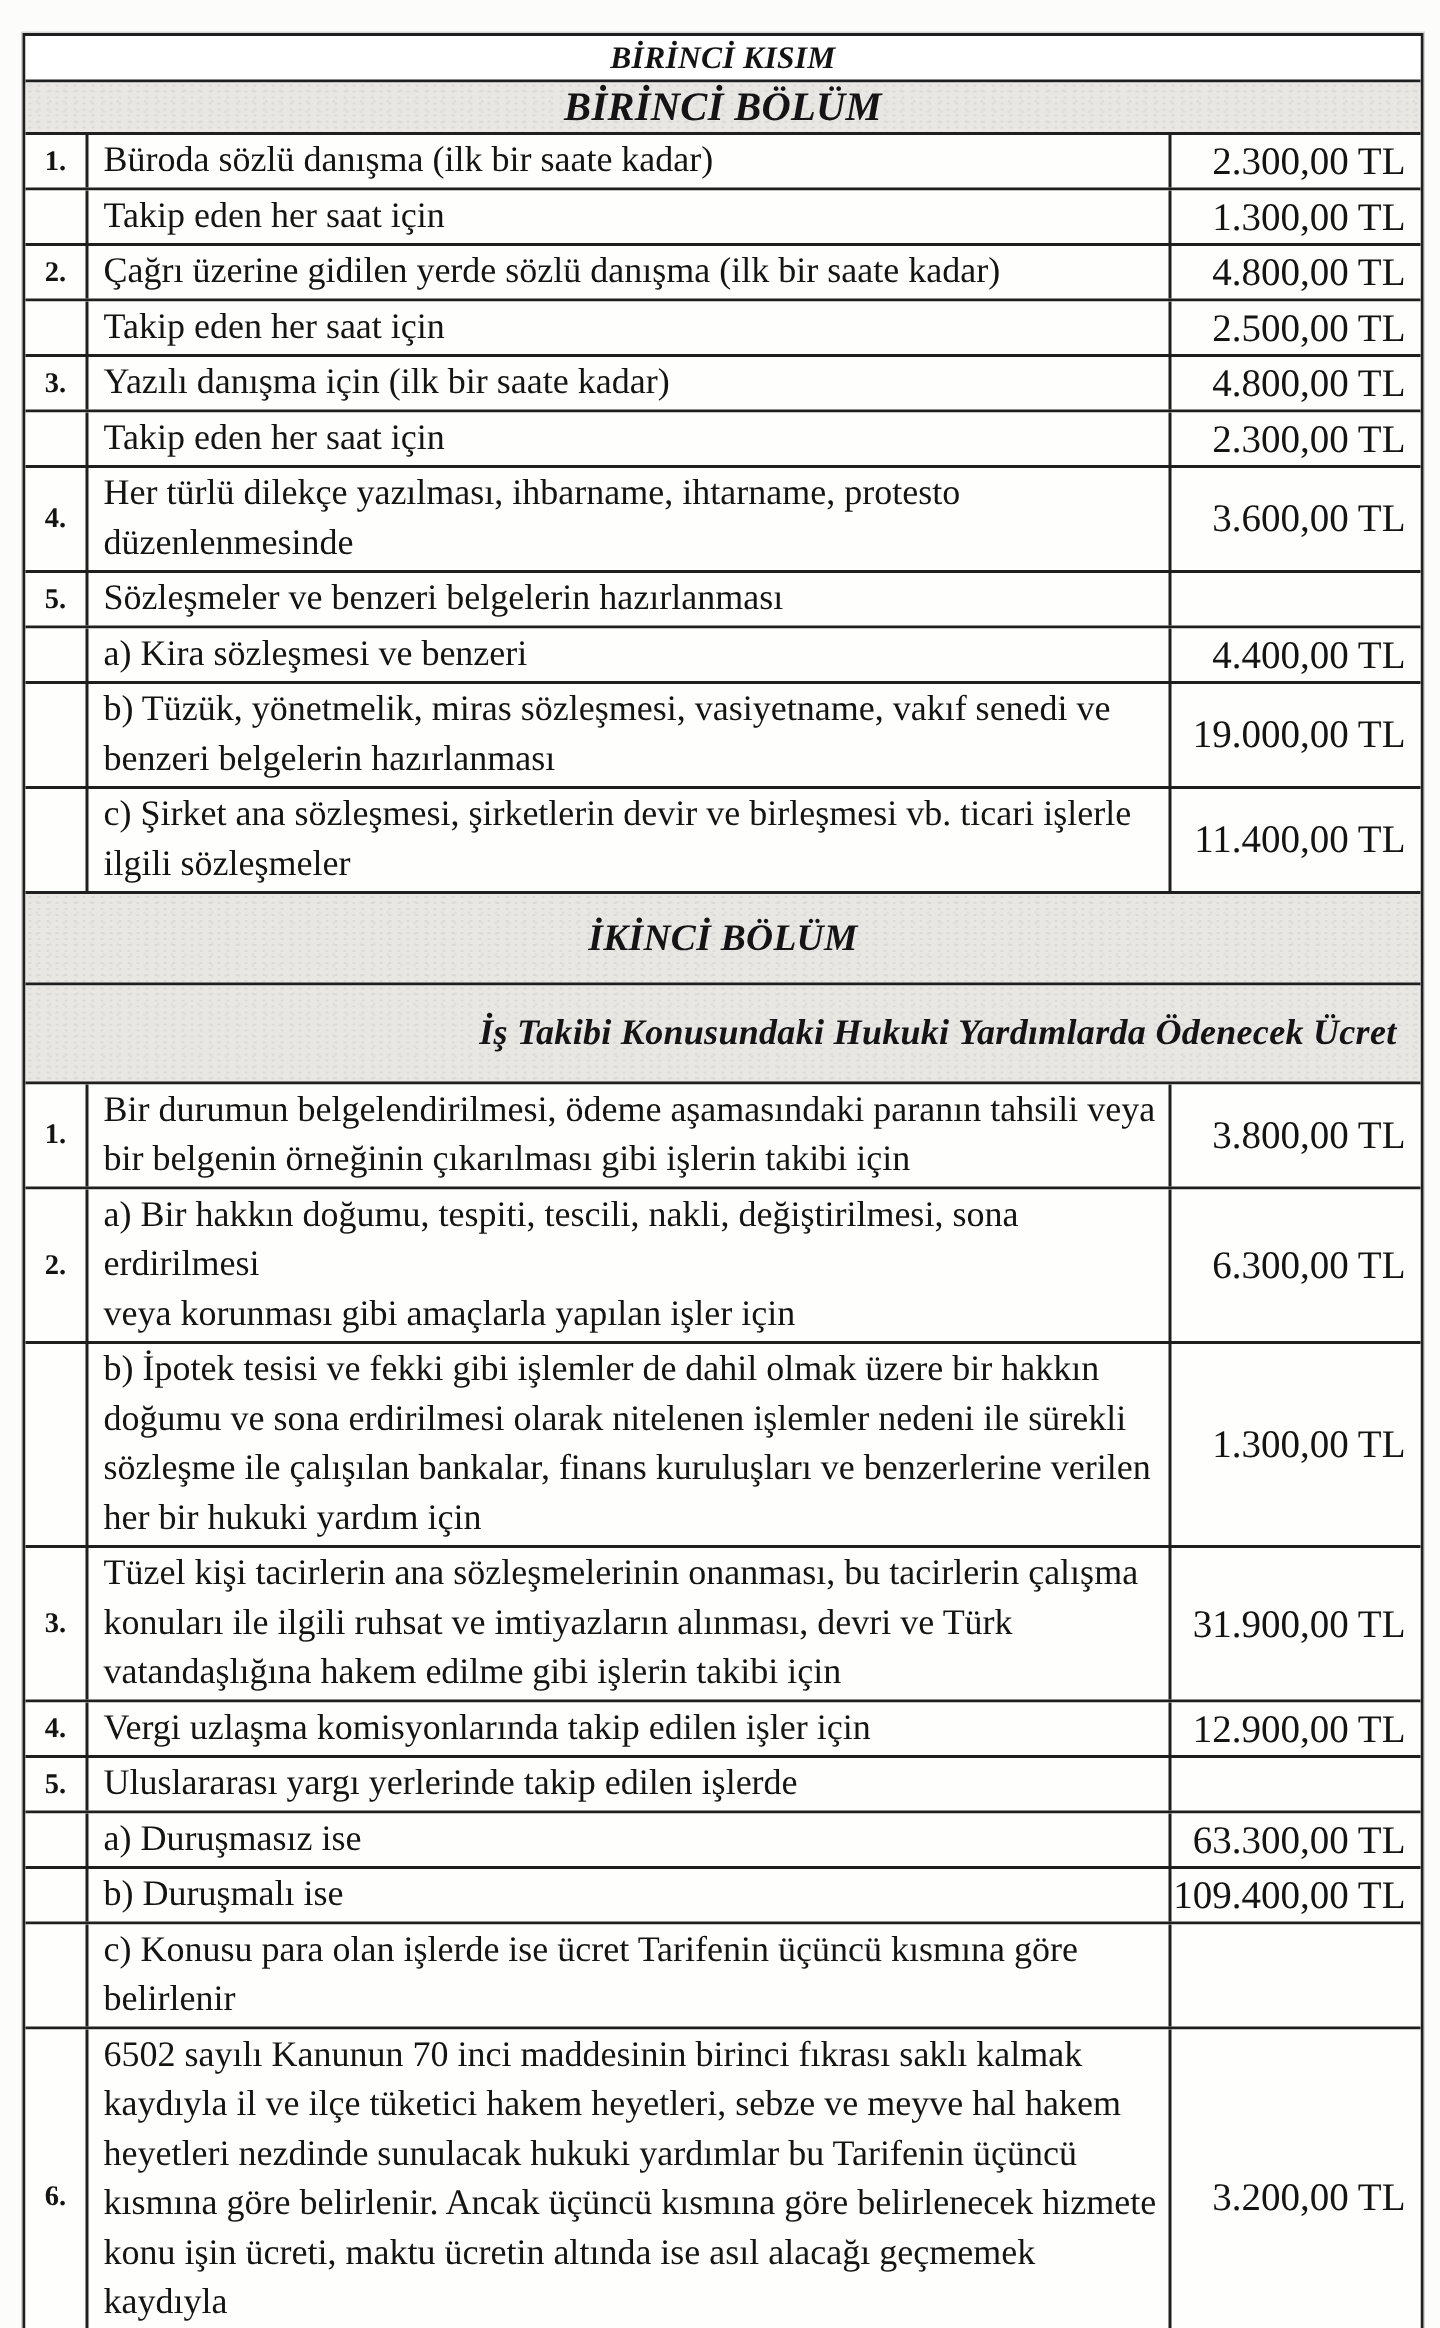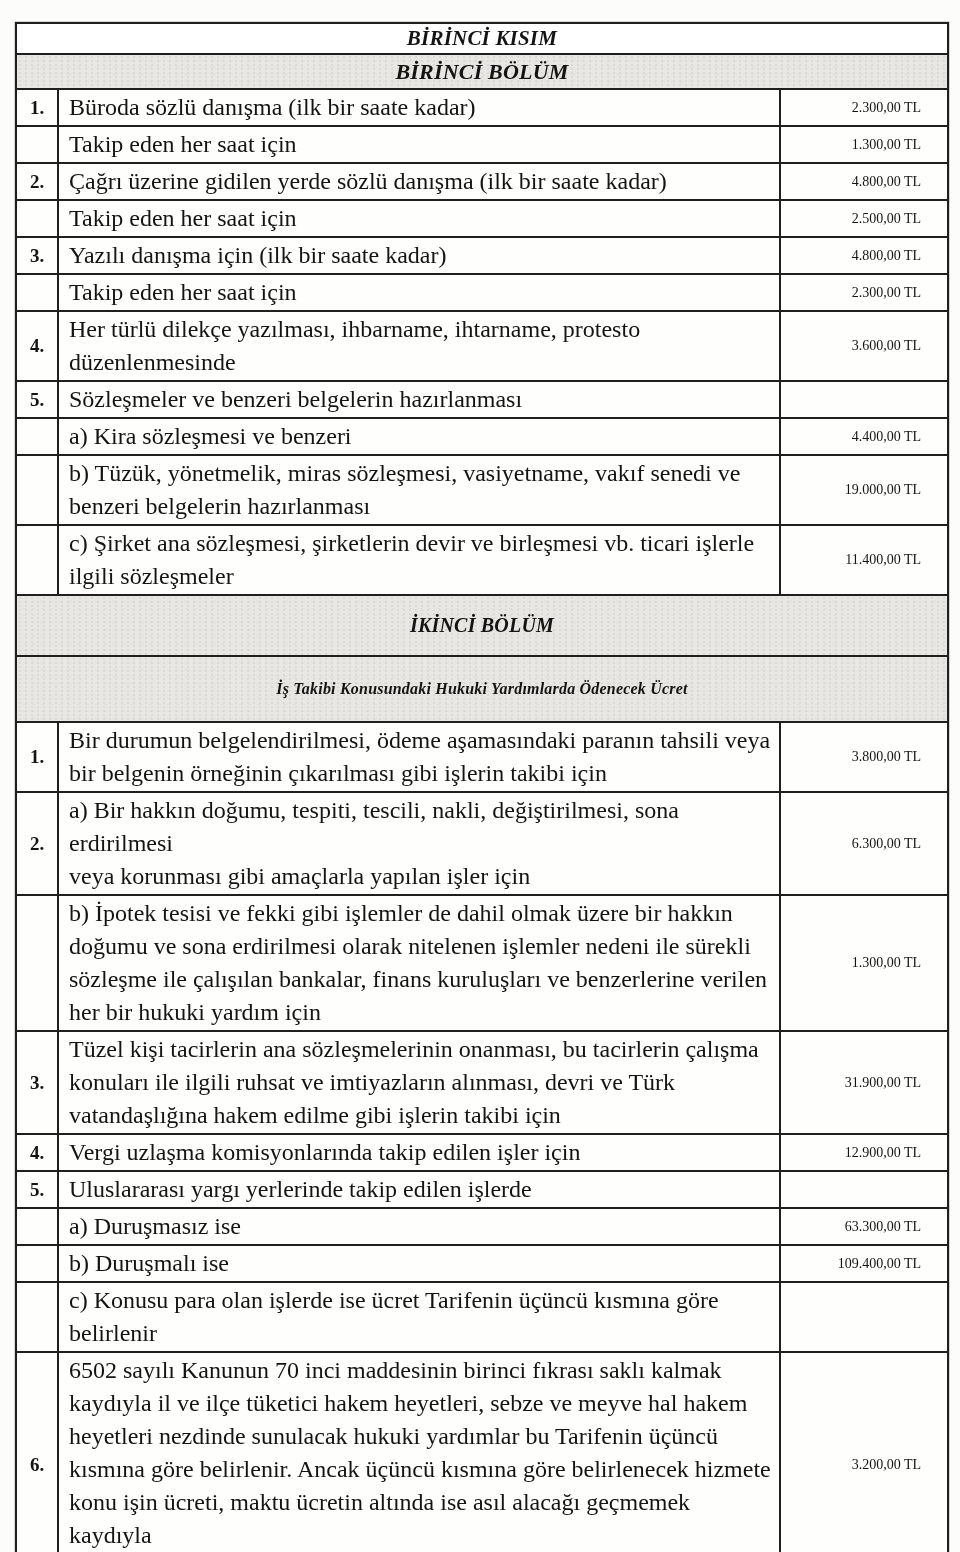--- a/index.html
+++ b/index.html
@@ -35,24 +35,24 @@
   }
   .h-gray {
     background-color: #e8e7e4;
     background-image:
       radial-gradient(rgba(0,0,0,0.055) 1px, transparent 1.2px),
       radial-gradient(rgba(0,0,0,0.04) 1px, transparent 1.2px);
     background-size: 6px 4px, 9px 7px;
     background-position: 0 0, 3px 2px;
   }
   .part    { font-size: 21px; line-height: 26px; padding: 1px 0 2px 0; background: #fff; }
-  .s1t     { font-size: 22px; line-height: 27px; padding: 3px 0; }
+  .s1t     { font-size: 27px; line-height: 27px; padding: 3px 0; }
   .s1s     { font-size: 20px; line-height: 26px; padding: 5px 0; }
-  .s2t     { font-size: 20px; line-height: 27px; padding: 16px 0; }
-  .s2s     { font-size: 16px; line-height: 26px; padding: 19px 0; }
+  .s2t     { font-size: 25px; line-height: 27px; padding: 16px 0; }
+  .s2s     { font-size: 24px; line-height: 26px; padding: 19px 16px; text-align: right; }
 
   
   .trow { display: flex; align-items: stretch; background: #fefefd; }
   .cell { box-sizing: border-box; }
   .num {
     flex: 0 0 42px;
     border-right: 2px solid #1f1f1f;
     display: flex; align-items: center; justify-content: center;
     font-weight: bold;
     font-size: 19px;
@@ -61,22 +61,22 @@
     flex: 1 1 auto;
     font-size: 24px;
     line-height: 33px;
     padding: 1px 8px 1px 10px;
     white-space: pre-line;
   }
   .price {
     flex: 0 0 168px;
     border-left: 2px solid #1f1f1f;
     display: flex; align-items: center; justify-content: flex-end;
-    padding-right: 26px;
-    font-size: 14px;
+    padding-right: 10px;
+    font-size: 26px;
     white-space: nowrap;
   }
   .pad-b .txt { padding-bottom: 24px; }
 </style>
 </head>
 <body>
 
 <div class="page">
   <div class="doc-table">
 

